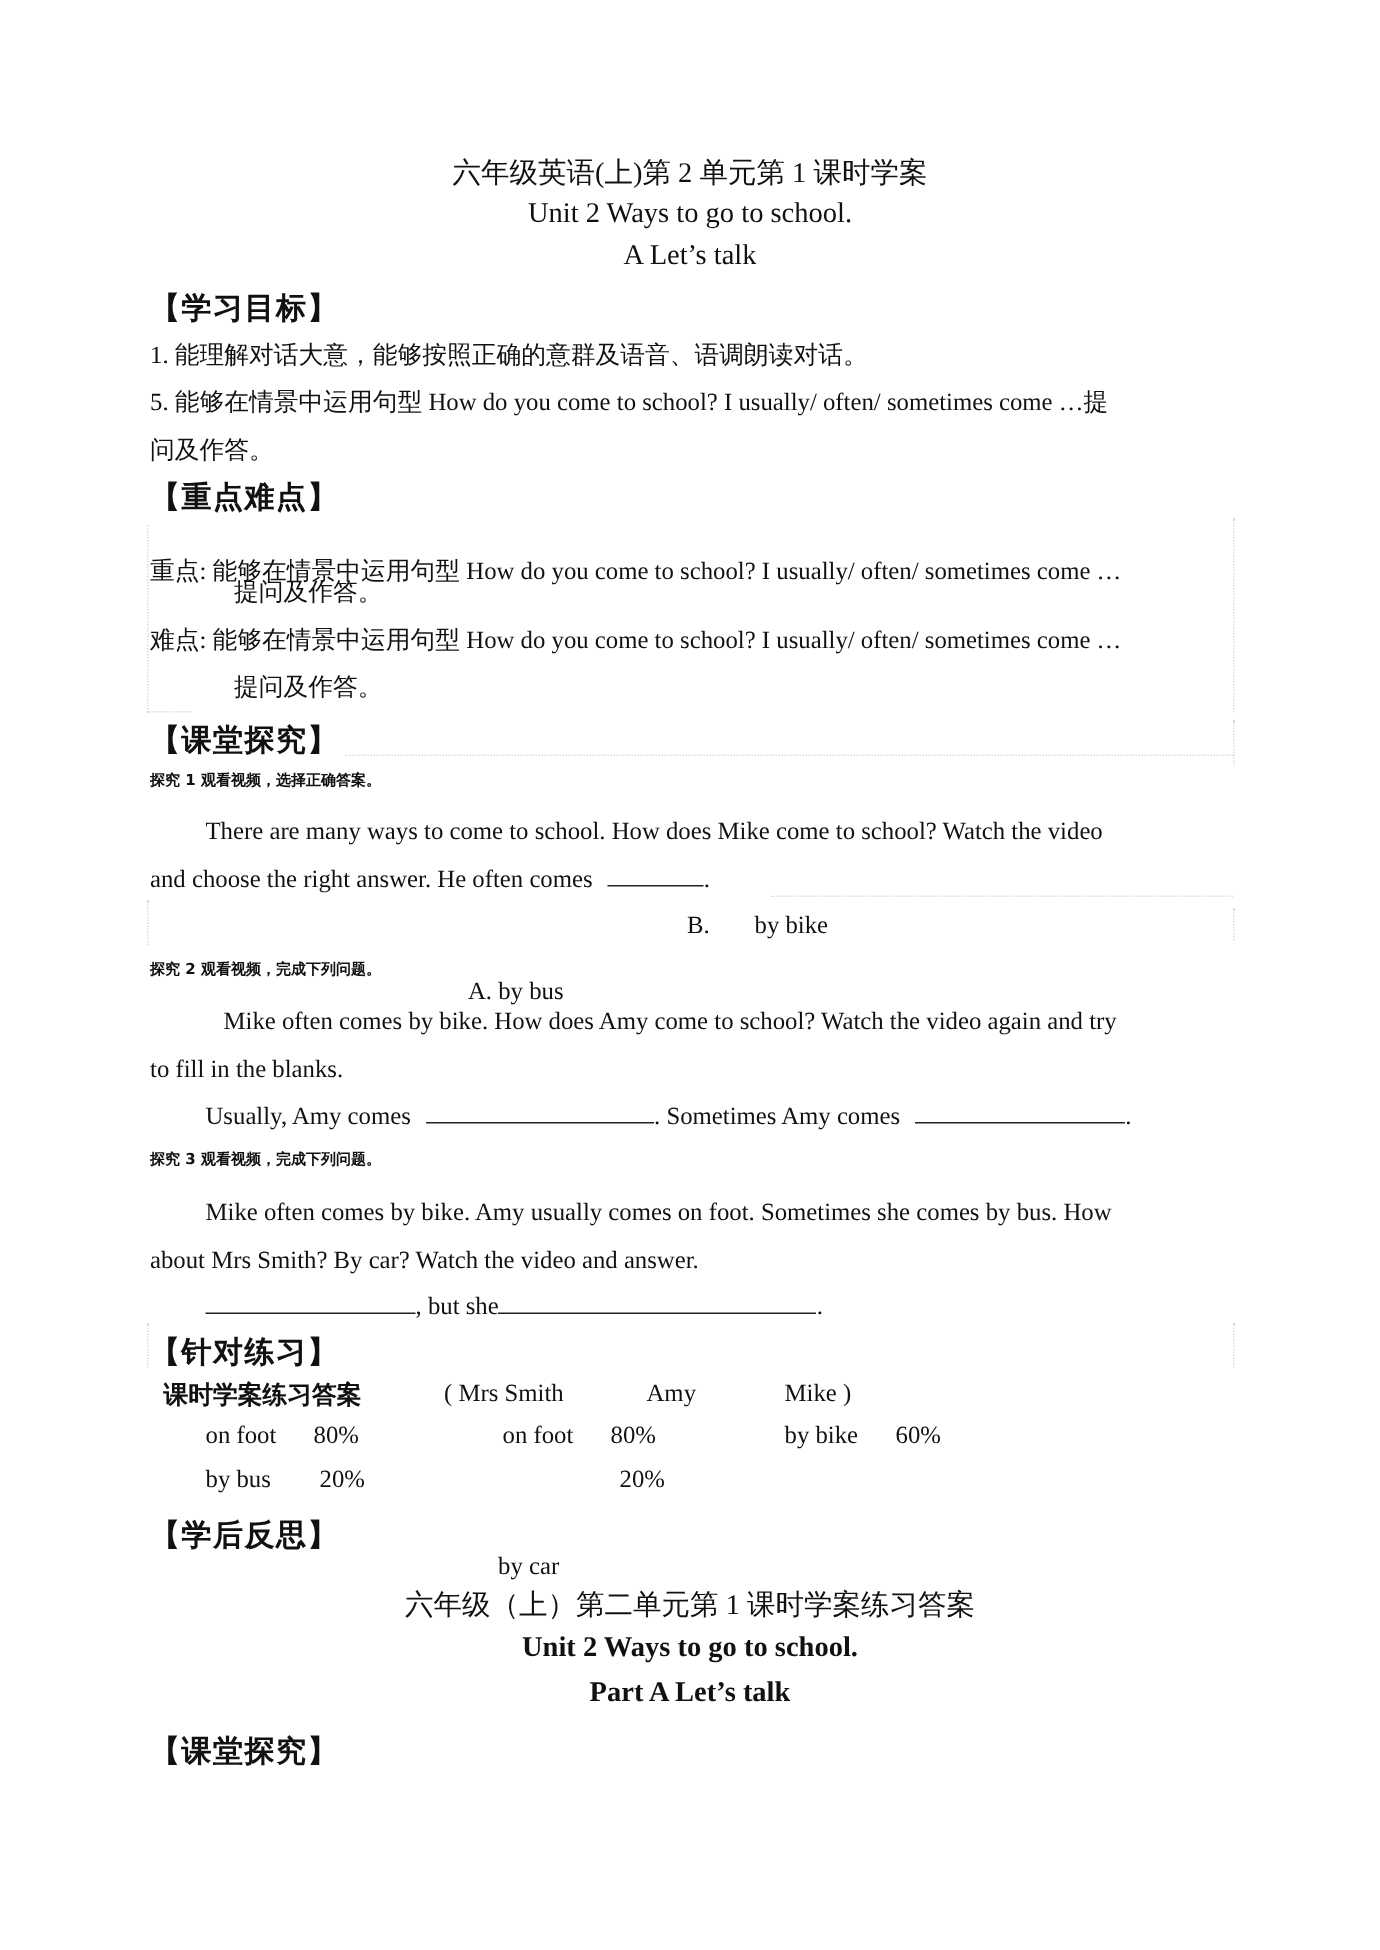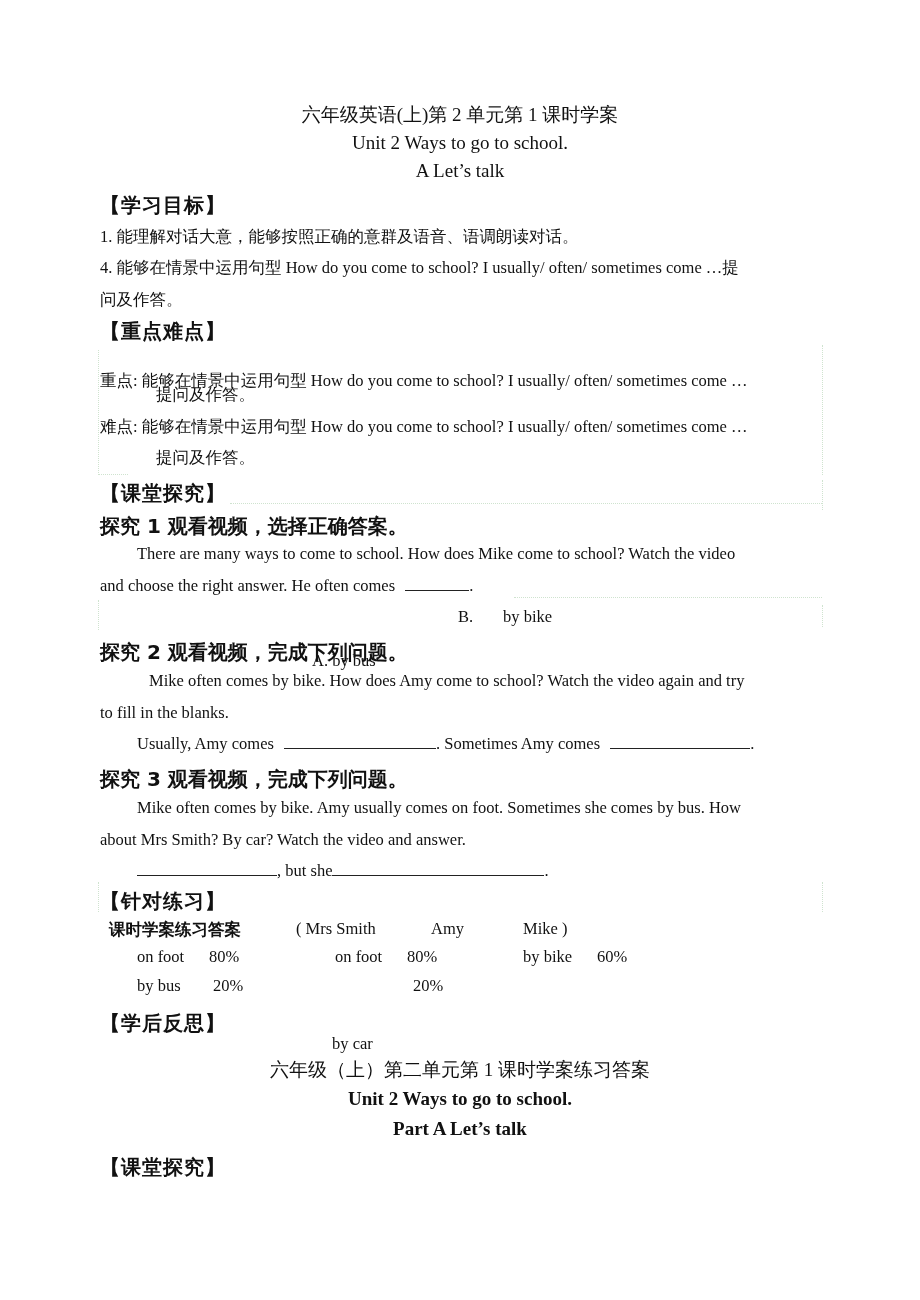--- a/index.html
+++ b/index.html
@@ -5,36 +5,36 @@
   html, body { margin: 0; padding: 0; background: #ffffff; }
   body { width: 920px; height: 1300px; position: relative; overflow: hidden;
          font-family: "Liberation Serif", "DejaVu Serif", serif; color: #111; }
   .abs { position: absolute; white-space: nowrap; }
   .center { left: 0; width: 920px; text-align: center; }
   .t-title-cn { font-size: 19px; top: 102px; }
   .t-sub { font-size: 19px; }
   .heading { font-family: "DejaVu Sans", "Liberation Sans", sans-serif; font-weight: bold;
              font-size: 20px; left: 100px; letter-spacing: 1px; }
   .body { font-size: 16.5px; }
-  .bold-cn { font-family: "DejaVu Sans", "Liberation Sans", sans-serif; font-weight: bold; font-size: 20px; left: 100px; }
+  .bold-cn { font-family: "DejaVu Sans", "Liberation Sans", sans-serif; font-weight: bold; font-size: 10px; left: 100px; }
   .blank { display: inline-block; border-bottom: 1px solid #222; height: 14px; vertical-align: baseline; }
   .dotline-h { position: absolute; height: 0; border-top: 1px dotted #cfe3cf; }
   .dotline-v { position: absolute; width: 0; border-left: 1px dotted #cfe3cf; }
   .ans-title { font-size: 19px; font-weight: bold; }
 </style>
 </head>
 <body>
 
 <div class="abs center t-title-cn">六年级英语(上)第 2 单元第 1 课时学案</div>
 <div class="abs center t-sub" style="top:132px;">Unit 2 Ways to go to school.</div>
 <div class="abs center t-sub" style="top:160px;">A Let’s talk</div>
 
 <div class="abs heading" style="top:192px;">【学习目标】</div>
 <div class="abs body" style="left:100px; top:226px;">1.  能理解对话大意，能够按照正确的意群及语音、语调朗读对话。</div>
-<div class="abs body" style="left:100px; top:257px;">4.  能够在情景中运用句型 How do you come to school? I usually/ often/ sometimes come …提</div>
+<div class="abs body" style="left:100px; top:257px;">5.  能够在情景中运用句型 How do you come to school? I usually/ often/ sometimes come …提</div>
 <div class="abs body" style="left:100px; top:289px;">问及作答。</div>
 
 <div class="abs heading" style="top:318px;">【重点难点】</div>
 <div class="abs body" style="left:100px; top:370px;">
   <span>重点:</span>
   <span>能够在情景中运用句型 How do you come to school? I usually/ often/ sometimes come …</span>
 </div>
 <div class="abs body" style="left:156px; top:384px;">提问及作答。</div>
 <div class="abs body" style="left:100px; top:416px;">
   <span>难点:</span>

